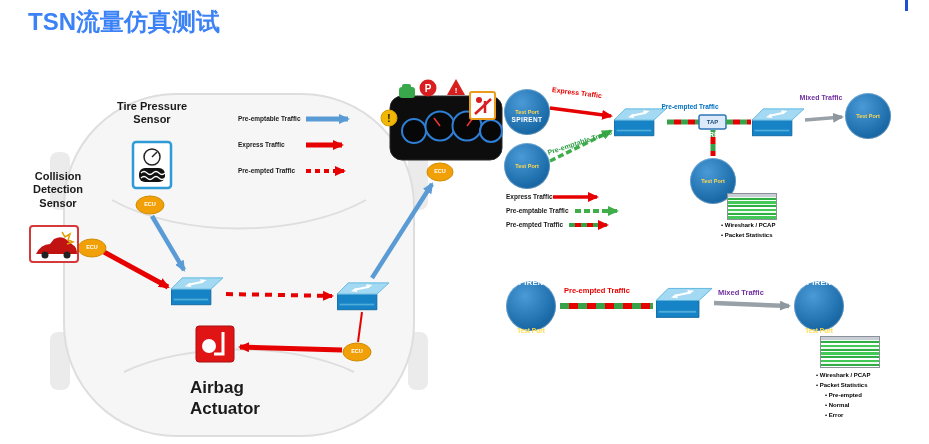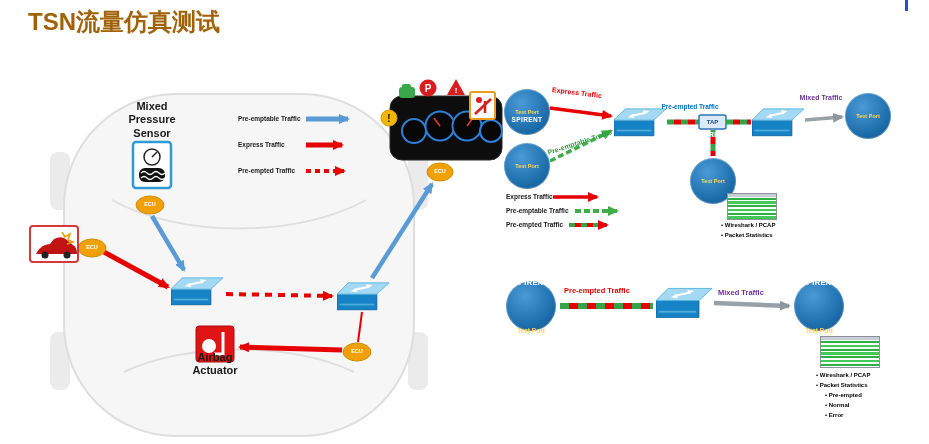--- a/index.html
+++ b/index.html
@@ -1,19 +1,19 @@
 <!DOCTYPE html>
 <html><head>
 <meta charset="utf-8">
 <style>
   html,body{margin:0;padding:0;background:#fff;}
   .stage{position:relative;width:929px;height:444px;background:#fff;overflow:hidden;
          font-family:"Liberation Sans","DejaVu Sans",sans-serif;}
   #art{position:absolute;left:0;top:0;}
-  .title{position:absolute;left:28px;top:6px;font-size:24px;font-weight:700;color:#a16207;}
+  .title{position:absolute;left:28px;top:6px;font-size:24px;font-weight:700;color:#3b82f6;}
   .accent{position:absolute;left:905px;top:0;width:3px;height:11px;background:#1d4fd7;}
   .lbl{position:absolute;font-weight:700;color:#1a1a1a;text-align:center;
        white-space:pre-line;line-height:1.22;}
   .rot{transform-origin:left center;}
   .ecu-lbl{position:absolute;width:28px;font-size:5.5px;font-weight:700;color:#fff;text-align:center;}
   .port{position:absolute;border-radius:50%;color:#fff;display:flex;flex-direction:column;
         align-items:center;justify-content:center;text-align:center;
         background:radial-gradient(circle at 38% 30%, #4a9ad8, #1b6aa8 68%, #11507f);
         box-shadow:inset 0 0 0 1px rgba(255,255,255,.25);gap:40px;}
   .port .brand{font-size:6.5px;font-weight:700;letter-spacing:.4px;}
@@ -176,22 +176,23 @@
     <g>
       <line x1="560" y1="306" x2="653" y2="306" stroke="#37a24a" stroke-width="6" stroke-dasharray="9 9"></line>
       <line x1="560" y1="306" x2="653" y2="306" stroke="#e60000" stroke-width="6" stroke-dasharray="9 9" stroke-dashoffset="9"></line>
     </g>
     <line x1="714" y1="303" x2="789" y2="306" stroke="#98a0a8" stroke-width="4.5" marker-end="url(#mGray)"></line>
   </svg>
 
   <div class="title">TSN流量仿真测试</div>
   <div class="accent"></div>
 
-  <div class="lbl" style="left:112px;top:100px;width:80px;font-size:11px;">Mixed Pressure Sensor</div>
-  <div class="lbl" style="left:190px;top:351px;width:50px;font-size:11px;">Airbag Actuator</div>
+  <div class="lbl" style="left:112px;top:100px;width:80px;font-size:11px;">Tire Pressure Sensor</div>
+  <div class="lbl" style="left:28px;top:170px;width:60px;font-size:11px;">Collision Detection Sensor</div>
+  <div class="lbl" style="left:190px;top:378px;width:50px;font-size:17px;">Airbag Actuator</div>
   <div class="ecu-lbl" style="left:136px;top:201px;">ECU</div>
   <div class="ecu-lbl" style="left:78px;top:244px;">ECU</div>
   <div class="ecu-lbl" style="left:426px;top:168px;">ECU</div>
   <div class="ecu-lbl" style="left:343px;top:348px;">ECU</div>
 
   <div class="lbl" style="left:238px;top:115px;width:66px;font-size:6.5px;text-align:left;">Pre-emptable Traffic</div>
   <div class="lbl" style="left:238px;top:141px;width:66px;font-size:6.5px;text-align:left;">Express Traffic</div>
   <div class="lbl" style="left:238px;top:167px;width:66px;font-size:6.5px;text-align:left;">Pre-empted Traffic</div>
 
   <div class="lbl rot" style="left:552px;top:86px;font-size:7px;color:#e60000;transform:rotate(7deg);">Express Traffic</div>

